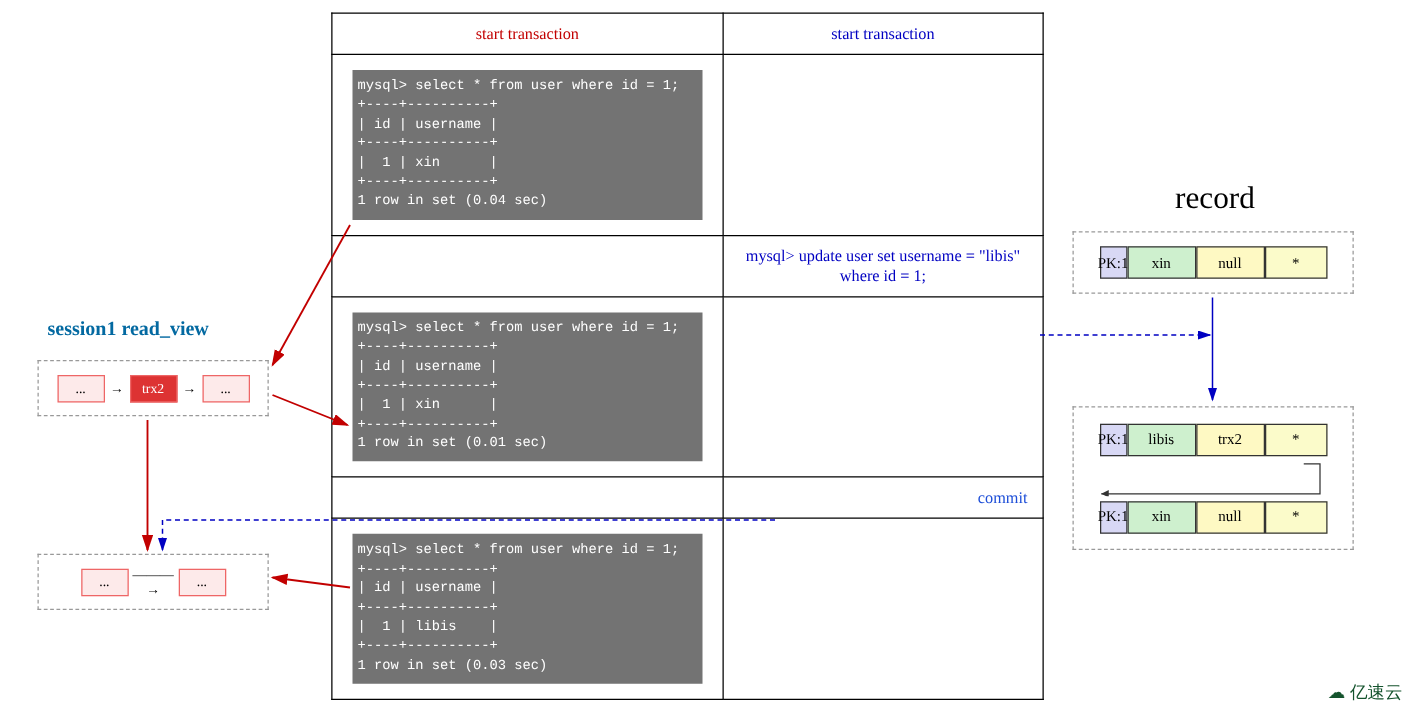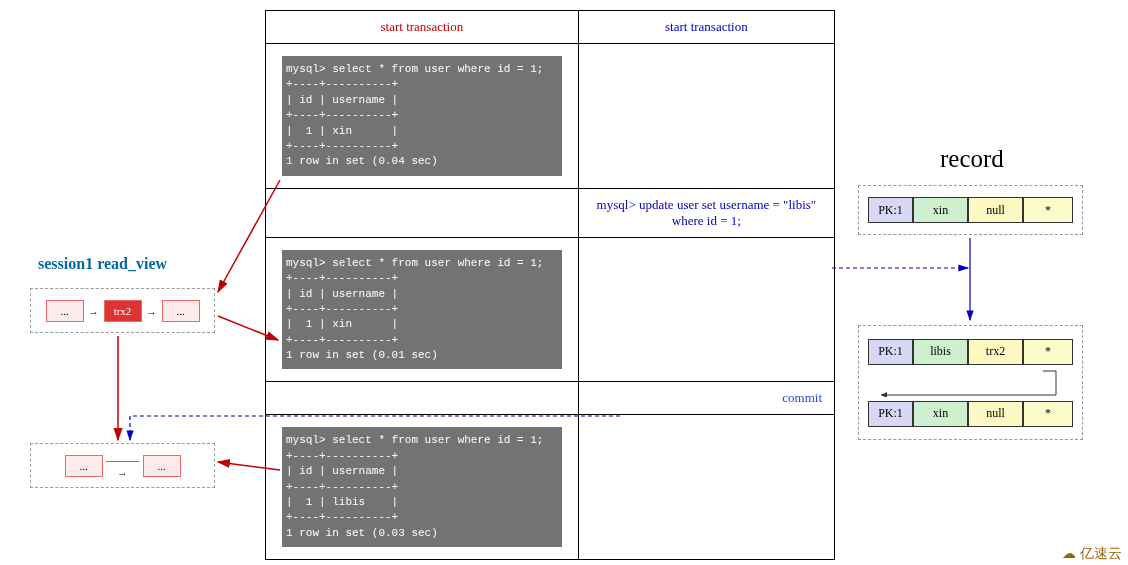--- a/index.html
+++ b/index.html
@@ -9,25 +9,25 @@
 .main-table th { font-weight: bold; min-width: 280px; }
 .console { background: #737373; color: #fff; font-family: "Courier New", monospace; font-size: 11px; text-align: left; padding: 6px 4px; margin: 4px; line-height: 1.4; white-space: pre; }
 .rv-label { position: absolute; font-weight: bold; font-size: 16px; }
 .dashed-box { position: absolute; border: 1px dashed #999; background: #fff; padding: 10px; display: flex; align-items: center; justify-content: center; gap: 0; }
 .node { border: 1px solid #e66; background: #fdeaea; font-size: 11px; min-width: 38px; height: 22px; display: inline-flex; align-items: center; justify-content: center; }
 .node.active { background: #d33; color: #fff; }
 .arrow-seg { width: 20px; text-align: center; font-size: 11px; }
 .record-label { position: absolute; font-size: 25px; }
 .rec-row { display: flex; }
 .rec-cell { border: 1px solid #333; font-size: 12px; height: 26px; display: flex; align-items: center; justify-content: center; }
-.c-pk { background: #d8d8f5; width: 45px; }
+.c-pk { background: #d8d8f5; width: 22px; }
 .c-g { background: #cef0ce; width: 55px; }
 .c-p { background: #fef9c3; width: 55px; }
 .c-y { background: #fbfbca; width: 50px; }
-.logo { position: absolute; right: 6px; bottom: 2px; color: #a16207; font-size: 14px; font-family: sans-serif; }
+.logo { position: absolute; right: 6px; bottom: 2px; color: #14532d; font-size: 14px; font-family: sans-serif; }
 svg.overlay { position: absolute; left: 0; top: 0; pointer-events: none; }
 </style>
 </head>
 <body>
 
 <table class="main-table" style="left:265px; top:10px; width:570px;">
   <tbody>
   <tr>
     <td style="color:#c20000; font-size:13px;">start transaction</td>
     <td style="color:#0000c2; font-size:13px;">start transaction</td>

